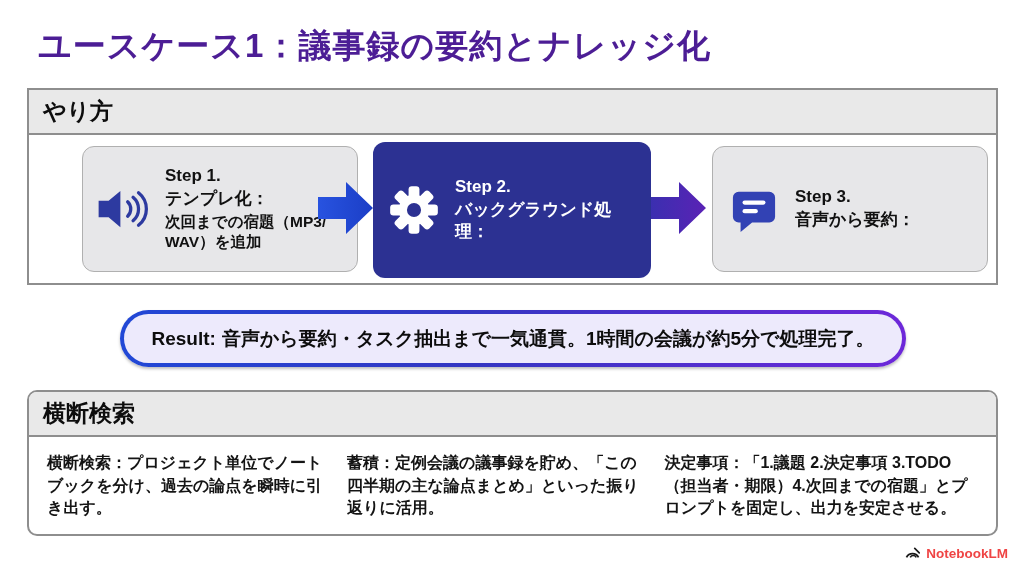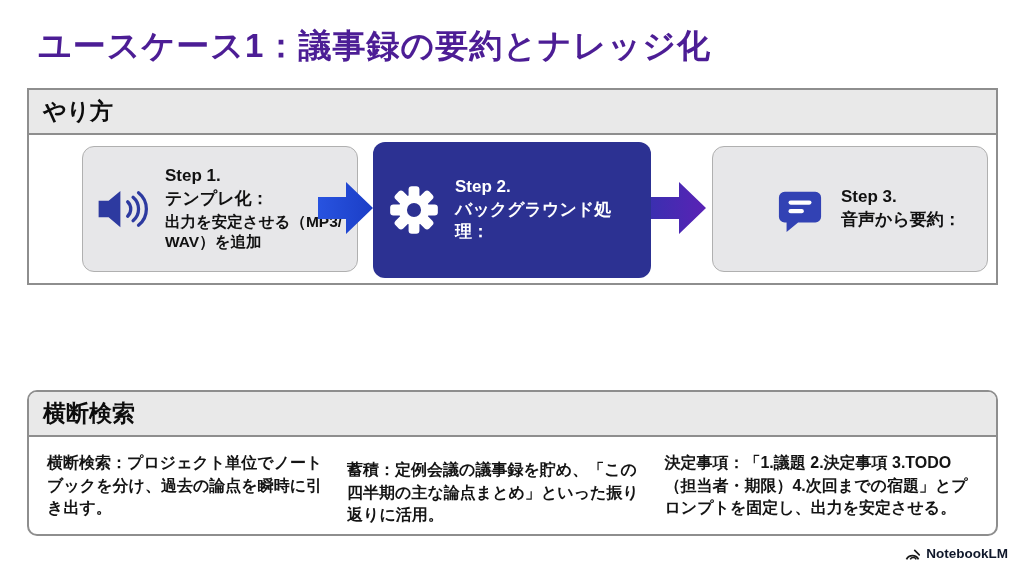--- a/index.html
+++ b/index.html
@@ -34,21 +34,21 @@
     position:absolute;top:11px;height:126px;width:276px;
     background:#e7e7e9;border:1.5px solid #b0b0b0;border-radius:12px;
     display:flex;align-items:center;box-sizing:border-box;
   }
   .step-card.dark{
     top:7px;height:136px;width:278px;
     background:#2c3192;border:none;color:#fff;
   }
   #step-1{left:13px;margin-left:40px;}
   #step-2{left:344px;}
-  #step-3{left:683px;padding-left:46px;}
+  #step-3{left:683px;}
   .step-icon{flex:0 0 82px;display:flex;justify-content:center;align-items:center;}
   .step-text{flex:1;padding-right:8px;}
   .step-label{font-size:17px;font-weight:800;line-height:1.35;}
   .step-heading{font-size:17px;font-weight:800;line-height:1.35;}
   .step-body{font-size:15.5px;font-weight:600;line-height:1.35;margin-top:1px;}
   .arrow{position:absolute;top:44px;width:58px;height:58px;}
   #arrow-1{left:288px;}
   #arrow-2{left:621px;}
   
   #result-banner{
@@ -62,27 +62,27 @@
     width:100%;height:100%;border-radius:25px;background:#edeafc;
     display:flex;align-items:center;justify-content:center;
     font-size:19px;font-weight:800;color:#0d0d0d;white-space:nowrap;
   }
   #result-inner .prefix{margin-right:6px;}
   
   #tips-body{display:flex;padding:15px 18px 0 18px;gap:22px;}
   .tip{font-size:16px;line-height:1.42;font-weight:600;color:#141414;}
   .tip b{font-weight:800;}
   #tip-1{width:290px;}
-  #tip-2{width:308px;margin-top:7px;}
+  #tip-2{width:308px;}
   #tip-3{width:327px;}
   
   #brand{
     position:absolute;right:16px;top:546px;
-    display:flex;align-items:flex-end;gap:6px;
-    font-size:13.5px;font-weight:700;color:#0f172a;
+    display:flex;align-items:flex-start;gap:6px;
+    font-size:13.5px;font-weight:700;color:#ef4444;
   }
 </style>
 </head>
 <body>
 
 <div id="slide">
 
   <div class="slide-title">ユースケース1：議事録の要約とナレッジ化</div>
 
   <div class="section" id="how-section">
@@ -94,21 +94,21 @@
           <svg width="58" height="44" viewBox="0 0 64 48" aria-hidden="true">
             <path d="M4 15 h11 l13 -11 v40 l-13 -11 H4 z" fill="#2d3aa0"></path>
             <path d="M36 16 a11 11 0 0 1 0 16" stroke="#2d3aa0" stroke-width="3.6" fill="none" stroke-linecap="round"></path>
             <path d="M42 11 a17 17 0 0 1 0 26" stroke="#2d3aa0" stroke-width="3.6" fill="none" stroke-linecap="round"></path>
             <path d="M48 6 a23 23 0 0 1 0 36" stroke="#2d3aa0" stroke-width="3.6" fill="none" stroke-linecap="round"></path>
           </svg>
         </div>
         <div class="step-text">
           <div class="step-label">Step 1.</div>
           <div class="step-heading">テンプレ化：</div>
-          <div class="step-body">出力を安定させる（MP3/ WAV）を追加</div>
+          <div class="step-body">次回までの宿題（MP3/ WAV）を追加</div>
         </div>
       </div>
 
       <svg class="arrow" id="arrow-1" viewBox="0 0 58 58" aria-hidden="true">
         <defs>
           <linearGradient id="g-arrow1" x1="0" y1="0" x2="1" y2="0">
             <stop offset="0" stop-color="#2853e0"></stop>
               <stop offset="1" stop-color="#1b3ec6"></stop>
           </linearGradient>
         </defs>
@@ -154,20 +154,26 @@
         </div>
         <div class="step-text">
           <div class="step-label">Step 3.</div>
           <div class="step-heading">音声から要約：</div>
         </div>
       </div>
 
     </div>
   </div>
 
+  <div id="result-banner">
+    <div id="result-inner">
+      <span class="prefix">Result:</span>
+      <span>音声から要約・タスク抽出まで一気通貫。1時間の会議が約5分で処理完了。</span>
+    </div>
+  </div>
 
   <div class="section" id="tips-section">
     <div class="section-header">横断検索</div>
     <div class="section-body" id="tips-body">
       <div class="tip" id="tip-1">
         <b>横断検索：</b><span>プロジェクト単位でノートブックを分け、過去の論点を瞬時に引き出す。</span>
       </div>
       <div class="tip" id="tip-2">
         <b>蓄積：</b><span>定例会議の議事録を貯め、「この四半期の主な論点まとめ」といった振り返りに活用。</span>
       </div>

